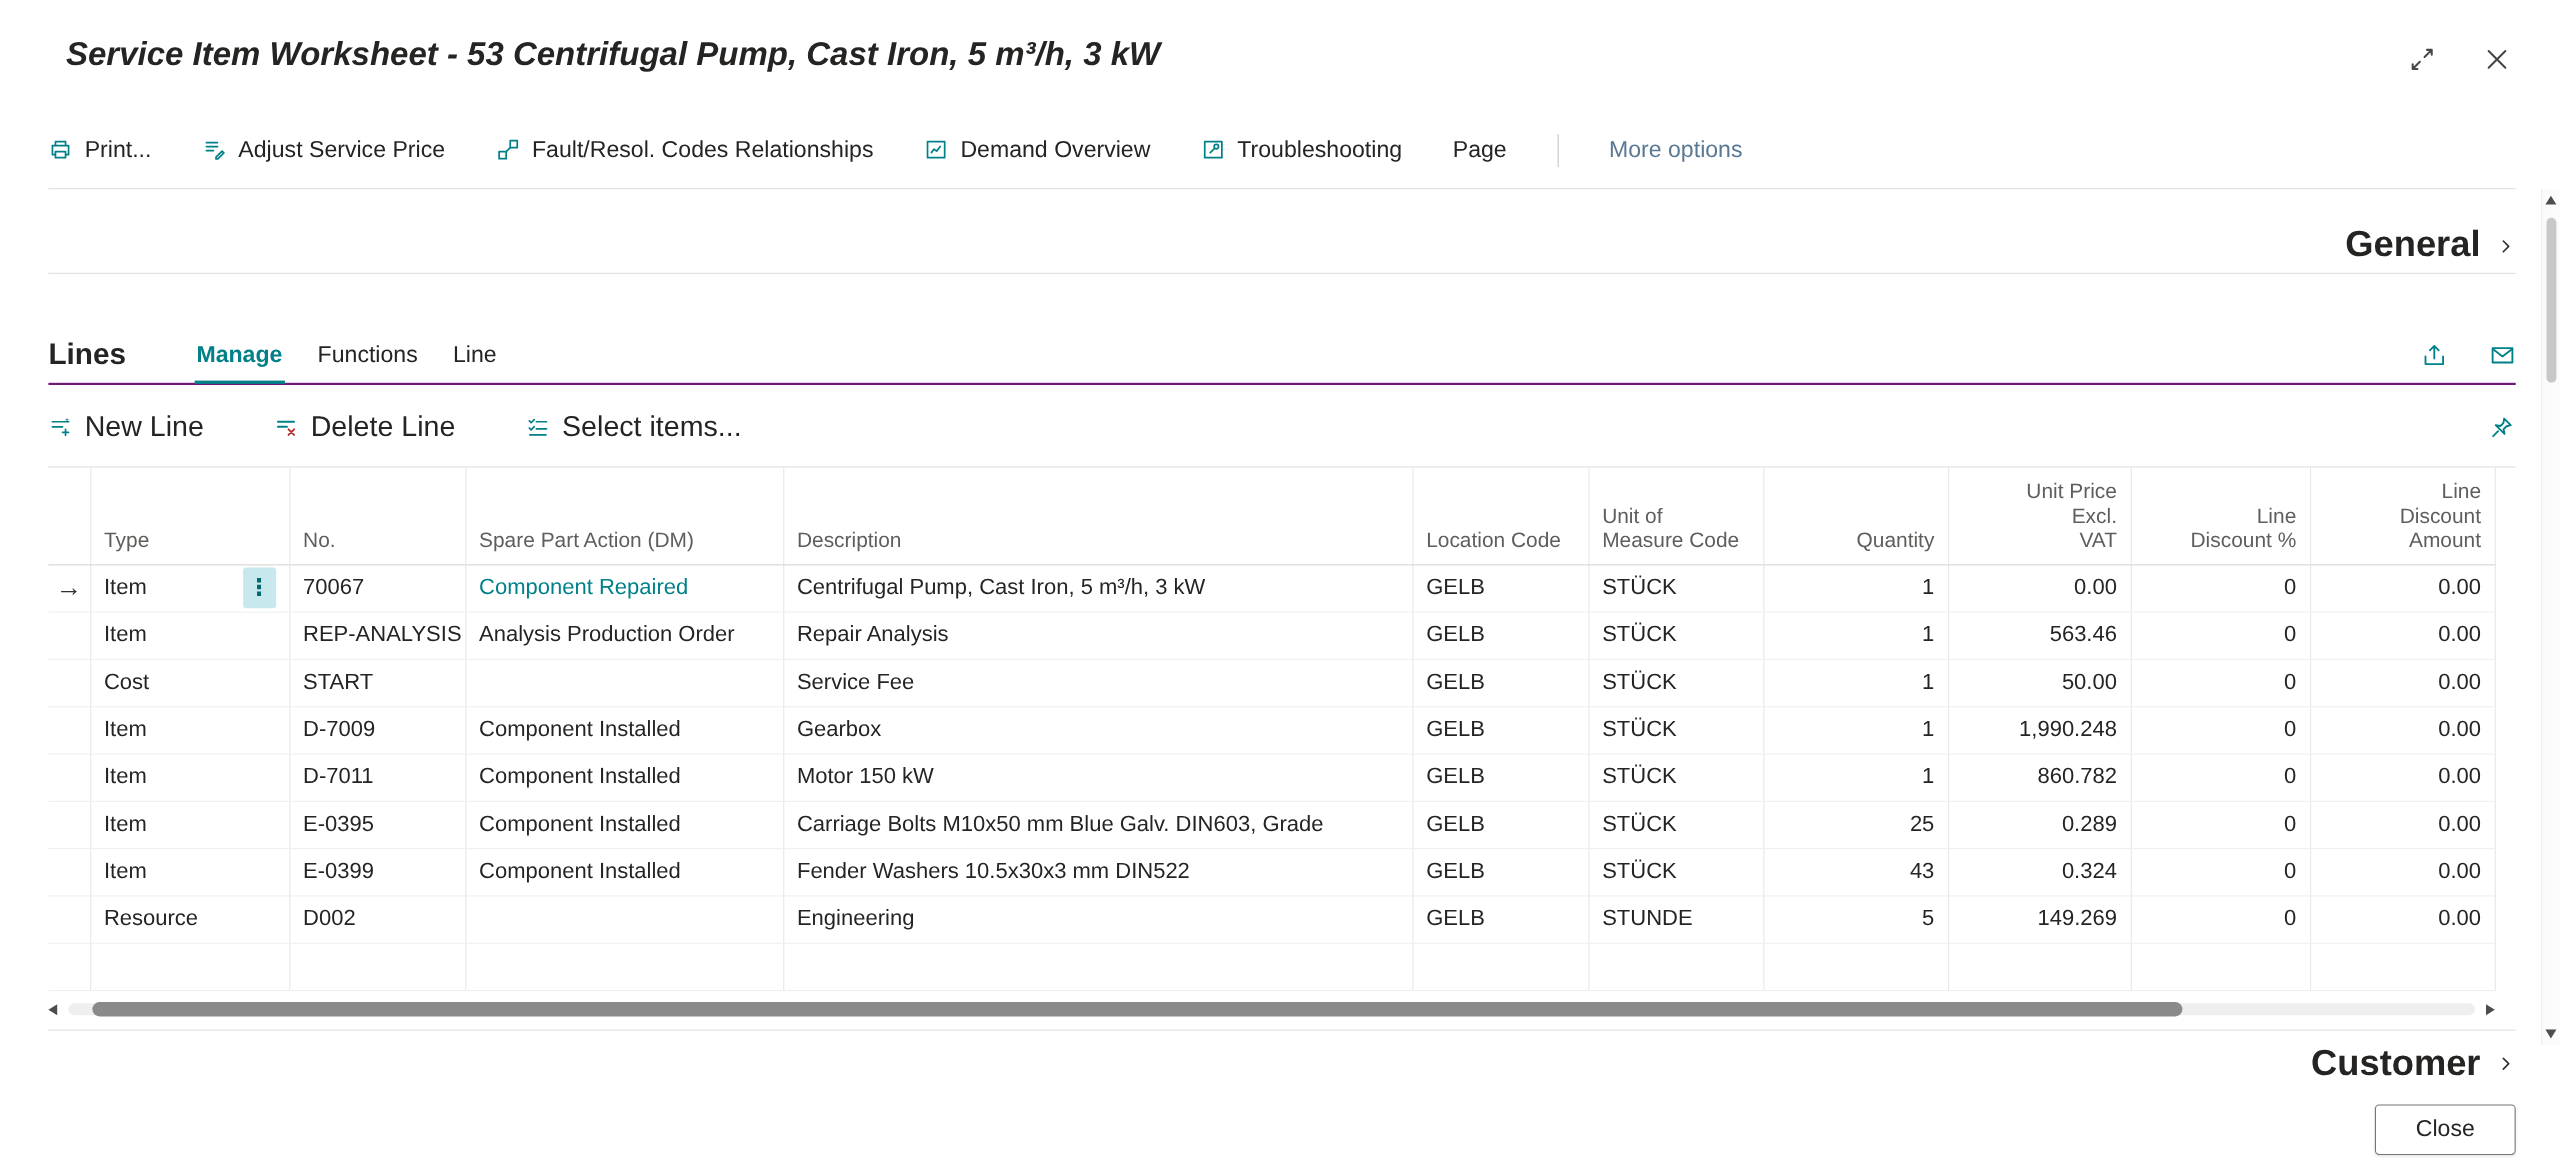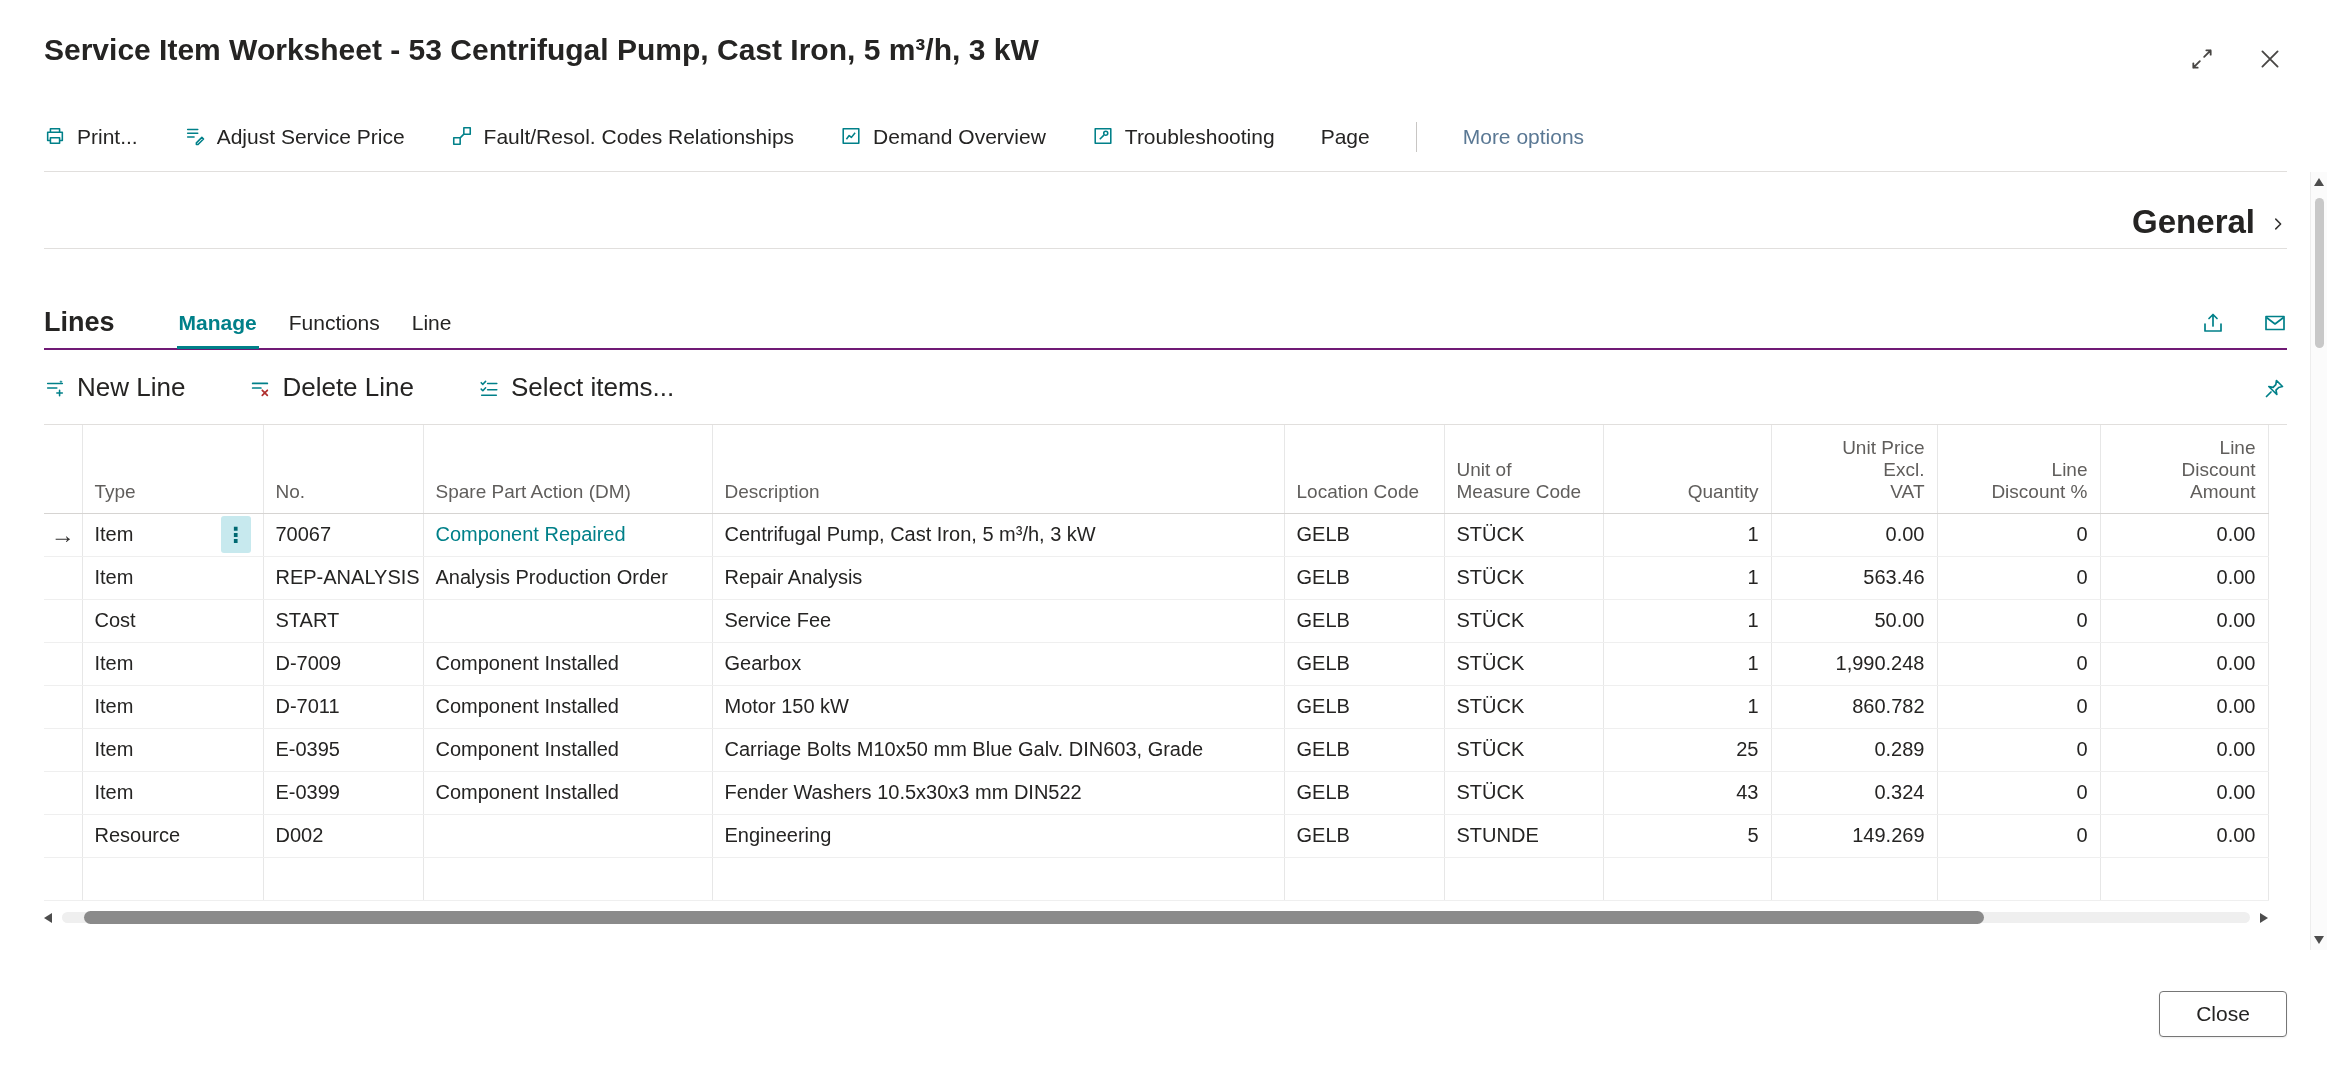--- a/index.html
+++ b/index.html
@@ -4,21 +4,21 @@
 <style>
   * { box-sizing: border-box; }
   html,body { width:2327px; height:1069px; }
   body {
     margin:0; background:#fff; color:#252423; overflow:hidden; position:relative;
     font-family:"Liberation Sans","DejaVu Sans",sans-serif;
   }
   button { font-family:inherit; }
 
   
-  .titlebar { display:flex; justify-content:space-between; align-items:flex-end; padding:28px 44px 0 44px; }
+  .titlebar { display:flex; justify-content:space-between; align-items:center; padding:28px 44px 0 60px;font-style:italic; }
   .titlebar h1 { margin:0; font-size:30px; line-height:44px; font-weight:700; color:#252423; }
   .title-icons { display:flex; gap:42px; margin-top:8px; color:#484644; }
   .icon-btn { background:none; border:none; padding:0; cursor:pointer; color:inherit; display:inline-flex; align-items:center; }
 
   
   .cmdbar { display:flex; align-items:center; gap:46px; margin:0 40px 0 44px; padding:50px 0 19px; border-bottom:1px solid #e1dfdd; }
   .cmd { display:inline-flex; align-items:flex-start; gap:11px; font-size:21px; color:#252423; background:none; border:none; padding:0; cursor:pointer; white-space:nowrap; }
   .ticon { color:#008089; display:inline-flex; }
   .vsep { width:1px; height:30px; background:#c8c6c4; }
   .more { color:#5a7894; }
@@ -63,21 +63,21 @@
   .hs-track { position:absolute; left:18px; right:18px; top:3px; height:11px; background:#efefef; border-radius:6px; }
   .hs-thumb { position:absolute; left:40px; top:2px; height:13px; width:1900px; background:#8a8a8a; border-radius:7px; cursor:pointer; }
   .tri { width:0; height:0; position:absolute; cursor:pointer; }
   .tri-left  { left:0; top:4px; border-top:5px solid transparent; border-bottom:5px solid transparent; border-right:8px solid #4d4d4d; }
   .tri-right { right:0; top:4px; border-top:5px solid transparent; border-bottom:5px solid transparent; border-left:8px solid #4d4d4d; }
 
   
   .customer { margin-top:10px; border-top:1px solid #e1dfdd; padding-top:10px; }
 
   
-  .close-btn { position:absolute; right:40px; bottom:32px; width:128px; height:46px; background:#fff;
+  .close-btn { position:absolute; right:40px; bottom:19px; width:128px; height:46px; background:#fff;
                border:1px solid #767676; border-radius:4px; font-size:21px; color:#252423; cursor:pointer;
                box-shadow:0 1px 2px rgba(0,0,0,.08); }
 
   
   .vscroll { position:absolute; top:172px; right:0; width:17px; height:778px; background:#fbfbfb; border-left:1px solid #ededed; }
   .vs-up   { left:3px; top:6px;    border-left:5px solid transparent; border-right:5px solid transparent; border-bottom:8px solid #4d4d4d; }
   .vs-down { left:3px; bottom:6px; border-left:5px solid transparent; border-right:5px solid transparent; border-top:8px solid #4d4d4d; }
   .vs-thumb { position:absolute; top:26px; left:4px; width:9px; height:150px; background:#c8c8c8; border-radius:5px; cursor:pointer; }
 
   svg { display:block; }
@@ -398,20 +398,28 @@
     </table>
 
     <div class="hscroll">
       <span class="tri tri-left"></span>
       <div class="hs-track"></div>
       <div class="hs-thumb"></div>
       <span class="tri tri-right"></span>
     </div>
   </section>
 
+  <div class="section-hdr customer">
+    <span>Customer</span>
+    <span class="chev">
+      <svg width="18" height="18" viewBox="0 0 24 24" fill="none" stroke="currentColor" stroke-width="2" stroke-linecap="round" stroke-linejoin="round">
+          <path d="M9 5.5l6.5 6.5L9 18.5"></path>
+        </svg>
+    </span>
+  </div>
 
 </div>
 
 <button class="close-btn">Close</button>
 
 <div class="vscroll">
   <span class="tri vs-up"></span>
   <div class="vs-thumb"></div>
   <span class="tri vs-down"></span>
 </div>

